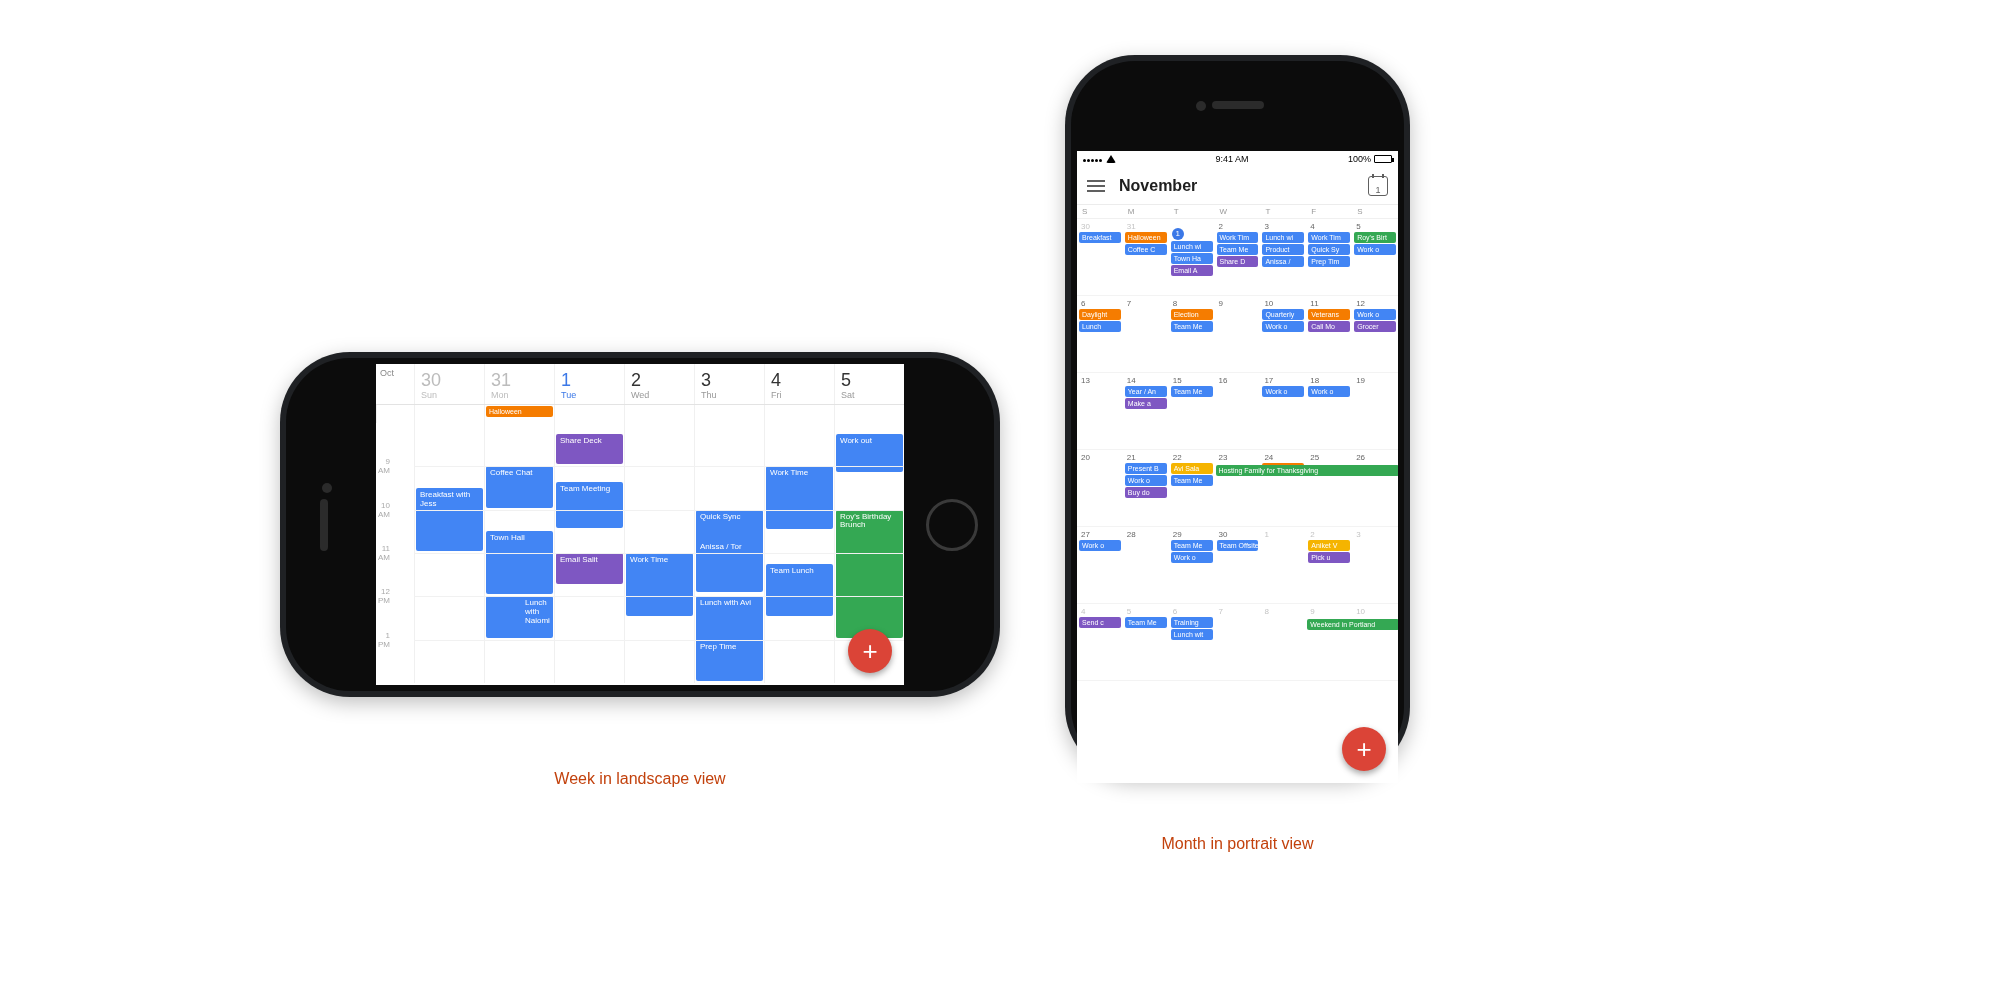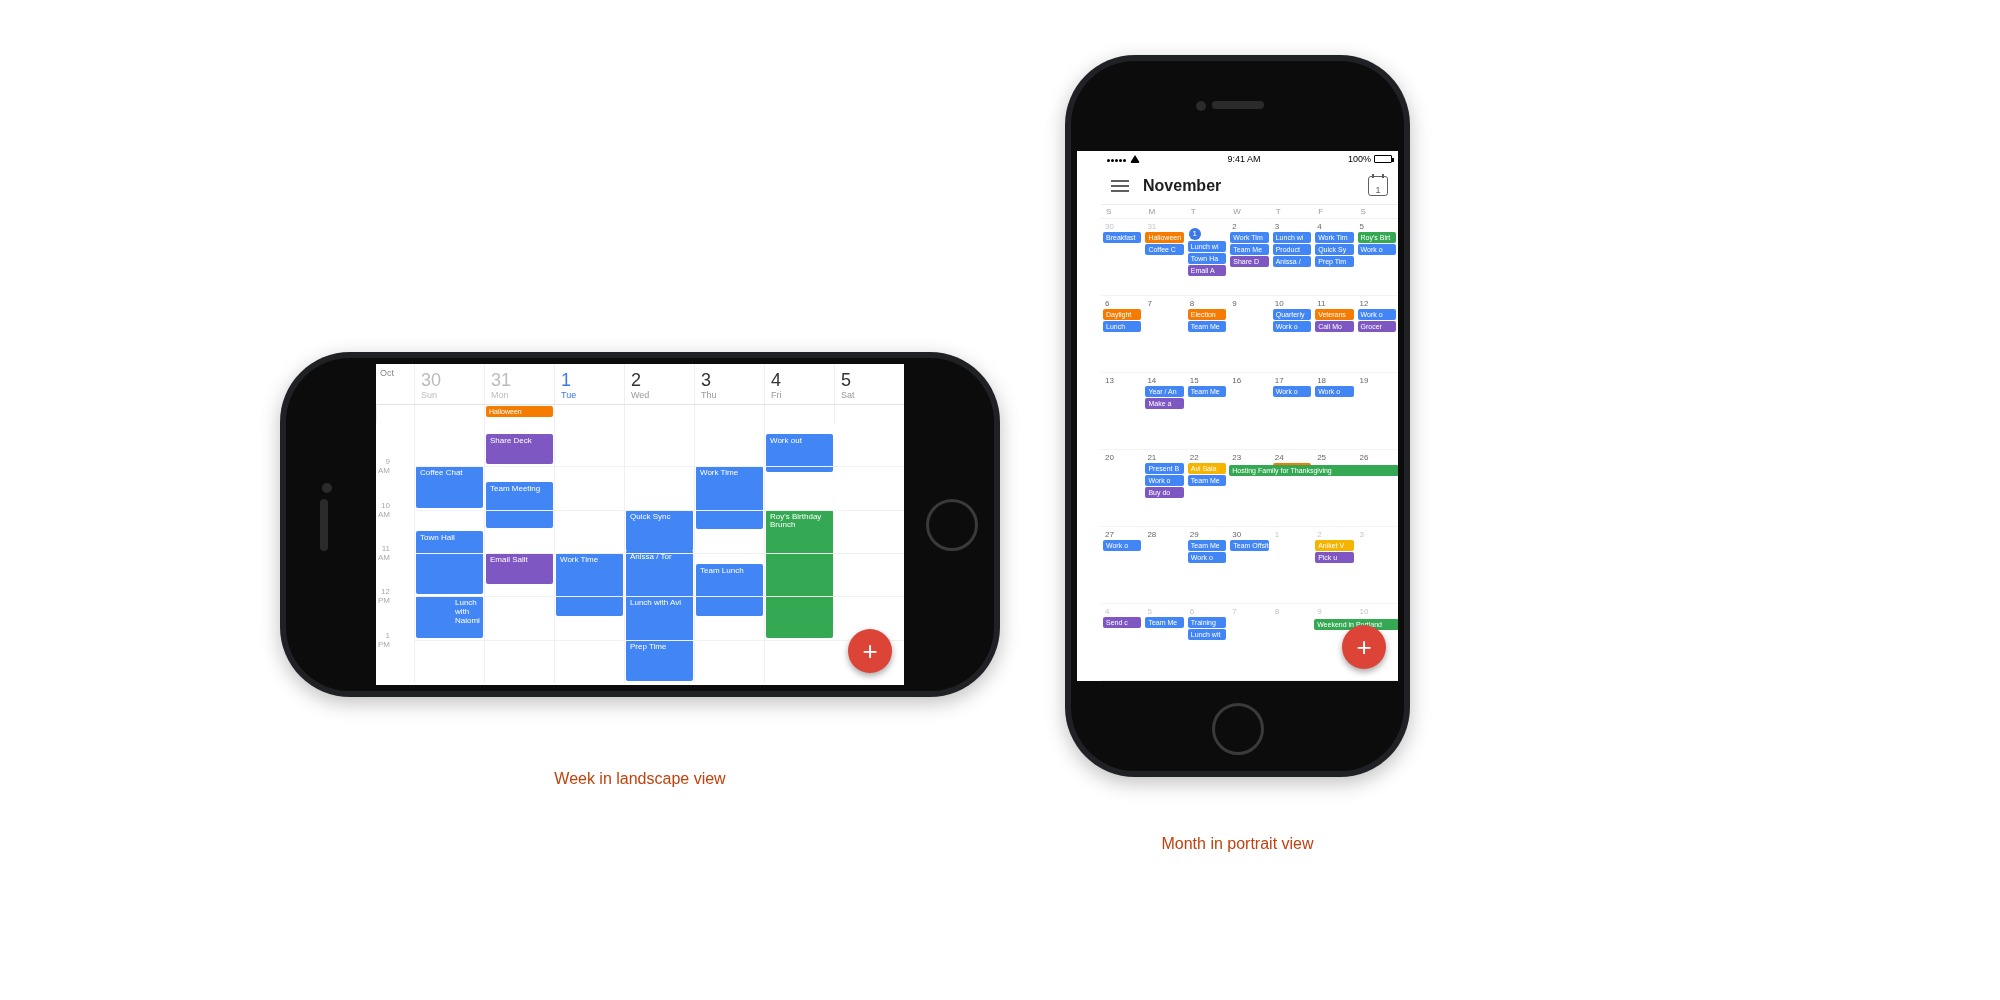--- a/index.html
+++ b/index.html
@@ -47,21 +47,21 @@
     border-radius: 50%;
   }
   
   #phone-land { left: 280px; top: 352px; width: 720px; height: 345px; }
   #phone-land .screen { left: 96px; top: 12px; width: 528px; height: 321px; }
   #phone-land .home-btn { right: 22px; top: 50%; transform: translateY(-50%); }
   #phone-land .speaker { left: 40px; top: 50%; transform: translateY(-50%); width: 8px; height: 52px; }
   #phone-land .camera   { left: 42px; top: 38%; }
   
   #phone-port { left: 1065px; top: 55px; width: 345px; height: 722px; }
-  #phone-port .screen { left: 12px; top: 96px; width: 321px; height: 530px; padding-left: 24px; }
+  #phone-port .screen { left: 12px; top: 96px; width: 321px; height: 632px; }
   #phone-port .home-btn { left: 50%; bottom: 22px; transform: translateX(-50%); }
   #phone-port .speaker { top: 46px; left: 50%; transform: translateX(-50%); width: 52px; height: 8px; }
   #phone-port .camera  { top: 46px; left: 38%; }
   
   .caption {
     position: absolute;
     font-size: 16px;
     color: #c2410c;
     text-align: center;
   }
@@ -272,35 +272,38 @@
     </div>
     <div class="wk-grid" id="wk-grid">
       <div class="wk-hourcol" id="wk-hourcol">
           <div class="wk-hourlabel" style="top: 43.3333px;">9 AM</div>
           <div class="wk-hourlabel" style="top: 86.6667px;">10 AM</div>
           <div class="wk-hourlabel" style="top: 130px;">11 AM</div>
           <div class="wk-hourlabel" style="top: 173.333px;">12 PM</div>
           <div class="wk-hourlabel" style="top: 216.667px;">1 PM</div>
         </div>
       <div class="col">
+          <div class="event c-blue" style="top: 65px; height: 63px;">Breakfast with Jess</div>
+        </div>
+      <div class="col">
           <div class="event c-blue" style="top: 43.3333px; height: 41.3333px;">Coffee Chat</div>
           <div class="event c-blue" style="top: 108.333px; height: 63px;">Town Hall</div>
           <div class="event c-blue" style="top: 173.333px; height: 41.3333px; padding-left: 39px;">Lunch with Naiomi</div>
         </div>
       <div class="col">
           <div class="event c-purple" style="top: 10.8333px; height: 30.5px;">Share Deck</div>
           <div class="event c-blue" style="top: 59px; height: 46px;">Team Meeting</div>
           <div class="event c-purple" style="top: 130px; height: 30.5px;">Email Salit</div>
         </div>
       <div class="col">
           <div class="event c-blue" style="top: 130px; height: 63px;">Work Time</div>
         </div>
       <div class="col">
           <div class="event c-blue" style="top: 86.6667px; height: 41.3333px;">Quick Sync</div>
-          <div class="event c-blue" style="top: 127px; height: 52px;">Anissa / Tor</div>
+          <div class="event c-blue" style="top: 117px; height: 52px;">Anissa / Tor</div>
           <div class="event c-blue" style="top: 173.333px; height: 56px;">Lunch with Avi</div>
           <div class="event c-blue" style="top: 216.667px; height: 41.3333px;">Prep Time</div>
         </div>
       <div class="col">
           <div class="event c-blue" style="top: 43.3333px; height: 63px;">Work Time</div>
           <div class="event c-blue" style="top: 140.833px; height: 52.1667px;">Team Lunch</div>
         </div>
       <div class="col">
           <div class="event c-blue" style="top: 10.8333px; height: 38px;">Work out</div>
           <div class="event c-green" style="top: 86.6667px; height: 128px;">Roy's Birthday Brunch</div>

